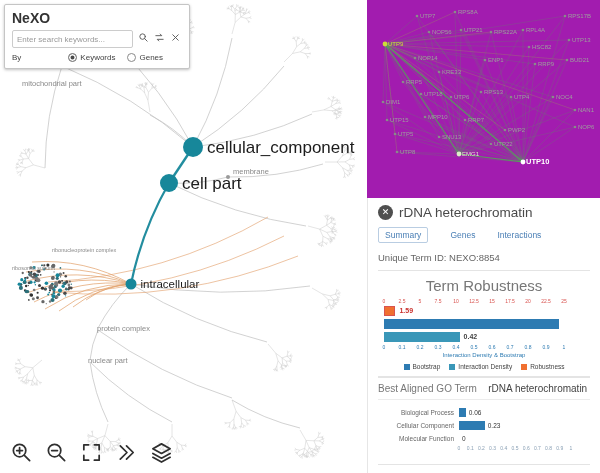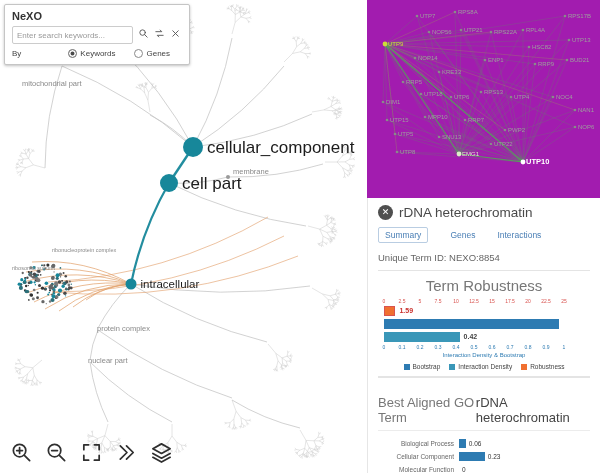--- a/index.html
+++ b/index.html
@@ -5,21 +5,21 @@
   html,body{margin:0;padding:0;}
   body{width:600px;height:473px;font-family:"Liberation Sans",sans-serif;background:#fff;overflow:hidden;}
   #app{display:flex;width:600px;height:473px;}
 
   
   .left-panel{position:relative;width:367px;height:473px;background:#ffffff;flex:none;}
   #tree-svg{position:absolute;left:0;top:0;}
 
   .search-card{position:absolute;top:4px;left:4px;width:170px;background:#fff;border:1px solid #c5c5c5;
     border-radius:2px;padding:5px 7px 6px;box-shadow:0 1px 3px rgba(0,0,0,.25);z-index:5;}
-  .app-title{font-size:11px;font-weight:bold;color:#333;margin-bottom:4px;}
+  .app-title{font-size:14px;font-weight:bold;color:#333;margin-bottom:4px;}
   .search-row{display:flex;align-items:flex-start;gap:3px;}
   .search-input{flex:1;min-width:0;height:16px;font-size:8px;border:1px solid #ccc;border-radius:2px;padding:0 4px;color:#333;outline:none;}
   .search-input::placeholder{color:#9a9a9a;}
   .icon-btn{width:14px;height:14px;display:flex;align-items:center;justify-content:center;cursor:pointer;flex:none;}
   .icon-btn svg{width:11px;height:11px;fill:none;stroke:#555;stroke-width:2;stroke-linecap:round;stroke-linejoin:round;}
   .by-row{display:flex;align-items:center;gap:7px;margin-top:5px;font-size:8px;color:#444;}
   .radio-opt{display:flex;align-items:center;gap:3px;cursor:pointer;}
   .radio{width:7px;height:7px;border:1px solid #8a8a8a;border-radius:50%;background:#fff;flex:none;}
   .radio.selected{background:#4a4a4a;box-shadow:inset 0 0 0 1.5px #fff;}
 
@@ -45,21 +45,21 @@
   .axis-row{position:relative;height:7px;}
   .axis-tick{position:absolute;top:0;font-size:5px;transform:translateX(-50%);white-space:nowrap;}
   .bar-row{position:relative;height:13px;}
   .bar{position:absolute;top:1px;height:10px;box-sizing:border-box;}
   .bar-label{position:absolute;top:2px;font-size:7px;font-weight:bold;white-space:nowrap;}
   .xlabel{font-size:6px;text-align:center;color:#2d7bb2;margin-top:1px;}
   .legend{display:flex;justify-content:center;align-items:center;gap:9px;margin:5px 0 6px;}
   .legend-item{display:flex;align-items:center;gap:3px;font-size:6.5px;color:#444;}
   .legend-swatch{width:6px;height:6px;flex:none;}
   .hr{border-top:1px solid #e4e4e4;}
-  .align-row{display:flex;font-size:13px;padding:5px 0;border-bottom:1px solid #ececec;margin-top:12px;}
+  .align-row{display:flex;font-size:10px;padding:5px 0;border-bottom:1px solid #ececec;}
   .align-label{width:52%;color:#777;}
   .align-value{color:#444;}
   .go-chart{margin-top:6px;}
   .go-row{display:flex;align-items:center;height:13px;}
   .go-label{width:76px;font-size:6.5px;color:#666;text-align:right;padding-right:5px;flex:none;}
   .go-bar-wrap{position:relative;flex:1;height:9px;}
   .go-bar{position:absolute;left:0;top:0;height:9px;}
   .go-val{position:absolute;top:1px;font-size:6.5px;color:#333;white-space:nowrap;}
   .go-axis{position:relative;height:8px;margin-left:81px;}
   .bottom-section{margin-top:11px;border-top:1px solid #e4e4e4;padding-top:3px;}
@@ -1168,21 +1168,21 @@
             <span class="icon-btn">
               <svg viewBox="0 0 24 24">
                 <line x1="6" y1="6" x2="18" y2="18"></line>
                 <line x1="18" y1="6" x2="6" y2="18"></line>
               </svg>
             </span>
           </span>
       </div>
       <div class="by-row">
         <span>By</span>
-        <span id="search-options" style="display:flex;gap:19px;padding-left:40px;">
+        <span id="search-options" style="display:flex;gap:12px;padding-left:40px;">
             <span class="radio-opt">
               <span class="radio selected"></span>
               <span>Keywords</span>
             </span>
             <span class="radio-opt">
               <span class="radio"></span>
               <span>Genes</span>
             </span>
           </span>
       </div>

